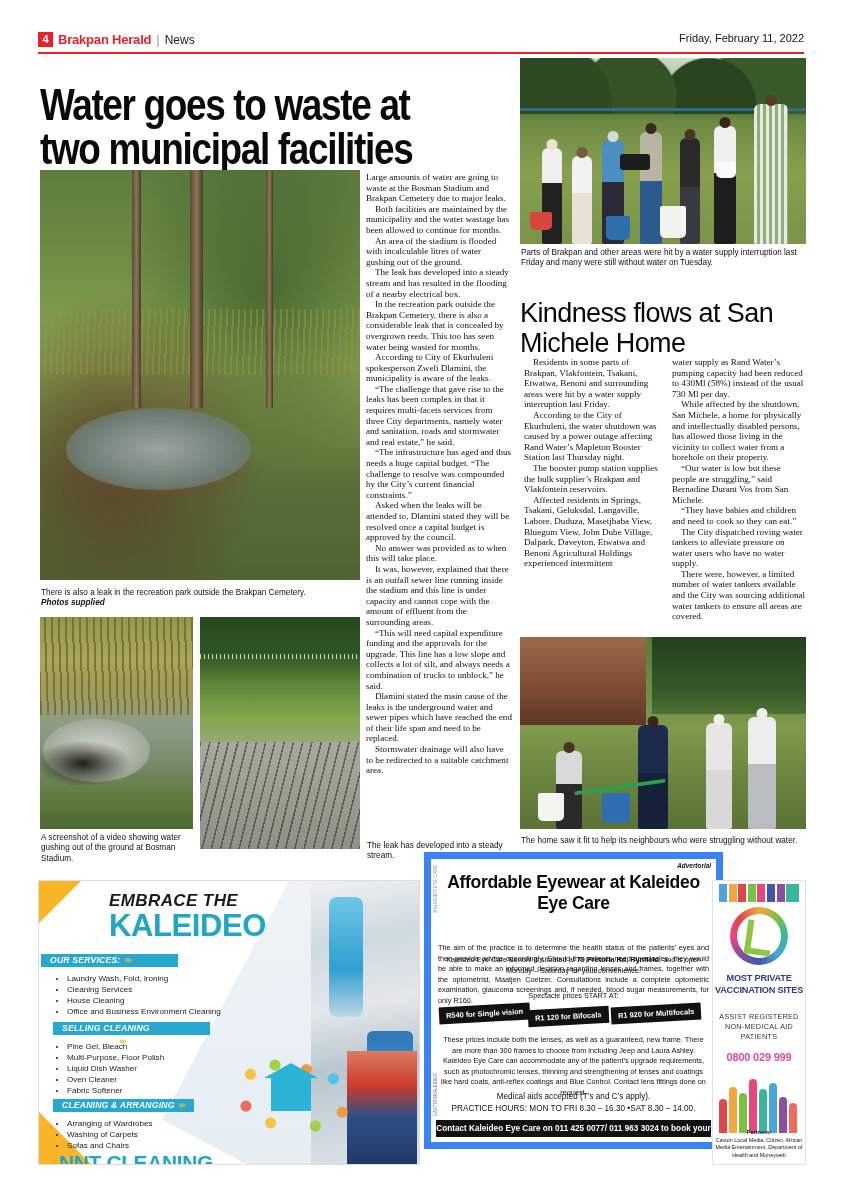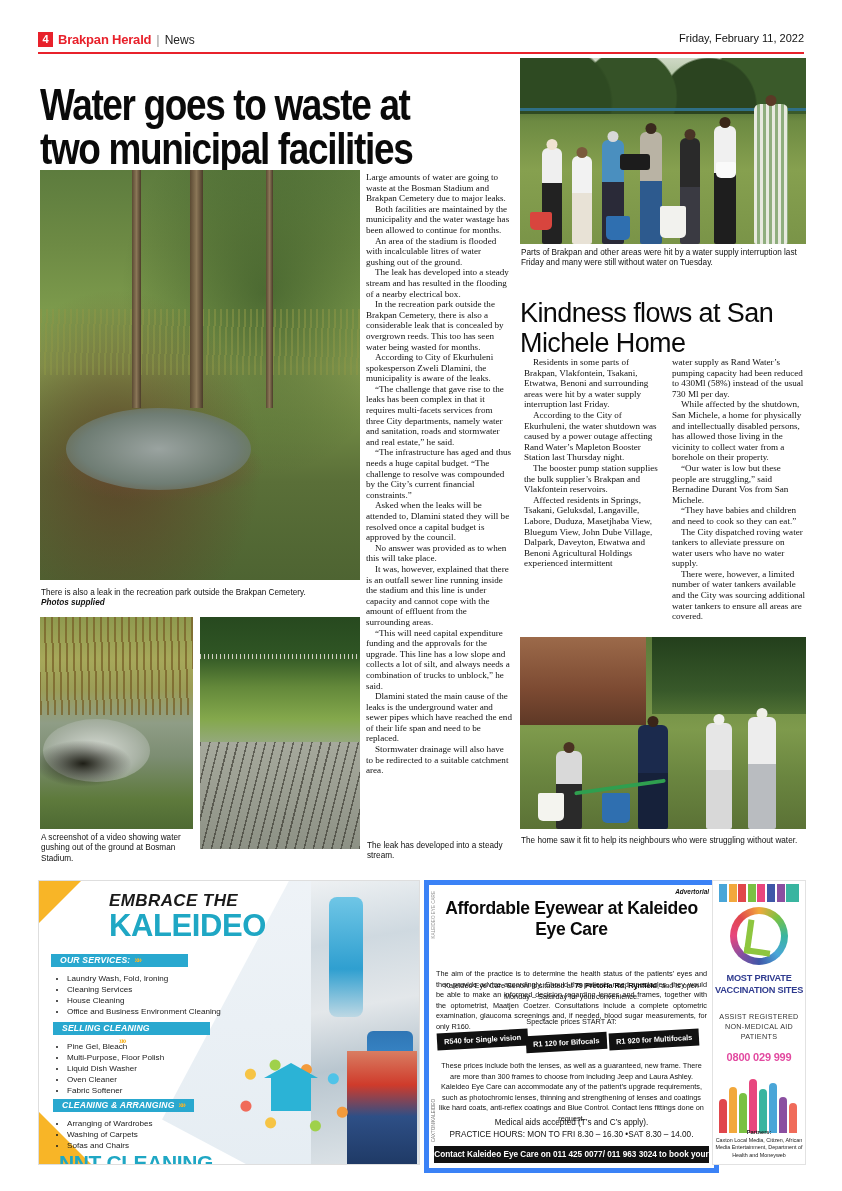--- a/index.html
+++ b/index.html
@@ -265,22 +265,22 @@
     background: linear-gradient(180deg,#6fc6e6 0%, #2f9fd0 60%, #bdd8e4 100%);
     border-radius: 8px;
   }
   #ad-nnt .person {
     position:absolute; right:2px; top:170px; width:70px; height:113px;
     background: linear-gradient(180deg,#d97d62 0%, #cf3b2b 30%, #2e4f86 58%, #1f3a66 100%);
   }
 
   
   #ad-kaleideo {
-    left: 424px; top: 880px; width: 285px; height: 283px;
-    background:#fff; border:5px solid #3b82f6;
+    left: 424px; top: 852px; width: 285px; height: 283px;
+    background:#fff; border:7px solid #3b82f6;
   }
   #ad-kaleideo .advert-label {
     position:absolute; right:5px; top:3px; font-size:6.4px;
     font-style:italic; font-weight:bold; color:#111;
   }
   #ad-kaleideo h2 {
     position:absolute; left:0; right:0; top:13px; margin:0;
     text-align:center; font-size:17.5px; font-weight:bold; color:#0a0a0a;
     line-height:1.18; letter-spacing:-0.3px;
   }
@@ -514,21 +514,21 @@
     <div class="corner-tri-b"></div>
     <div class="diag"></div>
     <div class="photo-mop">
       <div class="mop-h"></div>
       <div class="mop-b"></div>
       <div class="person"></div>
     </div>
     <div class="embrace">EMBRACE THE</div>
     <div class="freshness">KALEIDEO</div>
 
-    <div class="nnt-band" style="left:12px; top:73px; width:128px;"><span>OUR SERVICES:</span><span class="chev">»»</span></div>
+    <div class="nnt-band" style="left:2px; top:73px; width:128px;"><span>OUR SERVICES:</span><span class="chev">»»</span></div>
     <ul class="nnt-list" style="left:14px; top:92px; width:200px;">
       <li>Laundry Wash, Fold, Ironing</li>
       <li>Cleaning Services</li>
       <li>House Cleaning</li>
       <li>Office and Business Environment Cleaning</li>
     </ul>
 
     <div class="nnt-band" style="left:14px; top:141px; width:148px;"><span>SELLING CLEANING CHEMICALS</span><span class="chev">»»</span></div>
     <ul class="nnt-list" style="left:14px; top:160px; width:200px;">
       <li>Pine Gel, Bleach</li>

